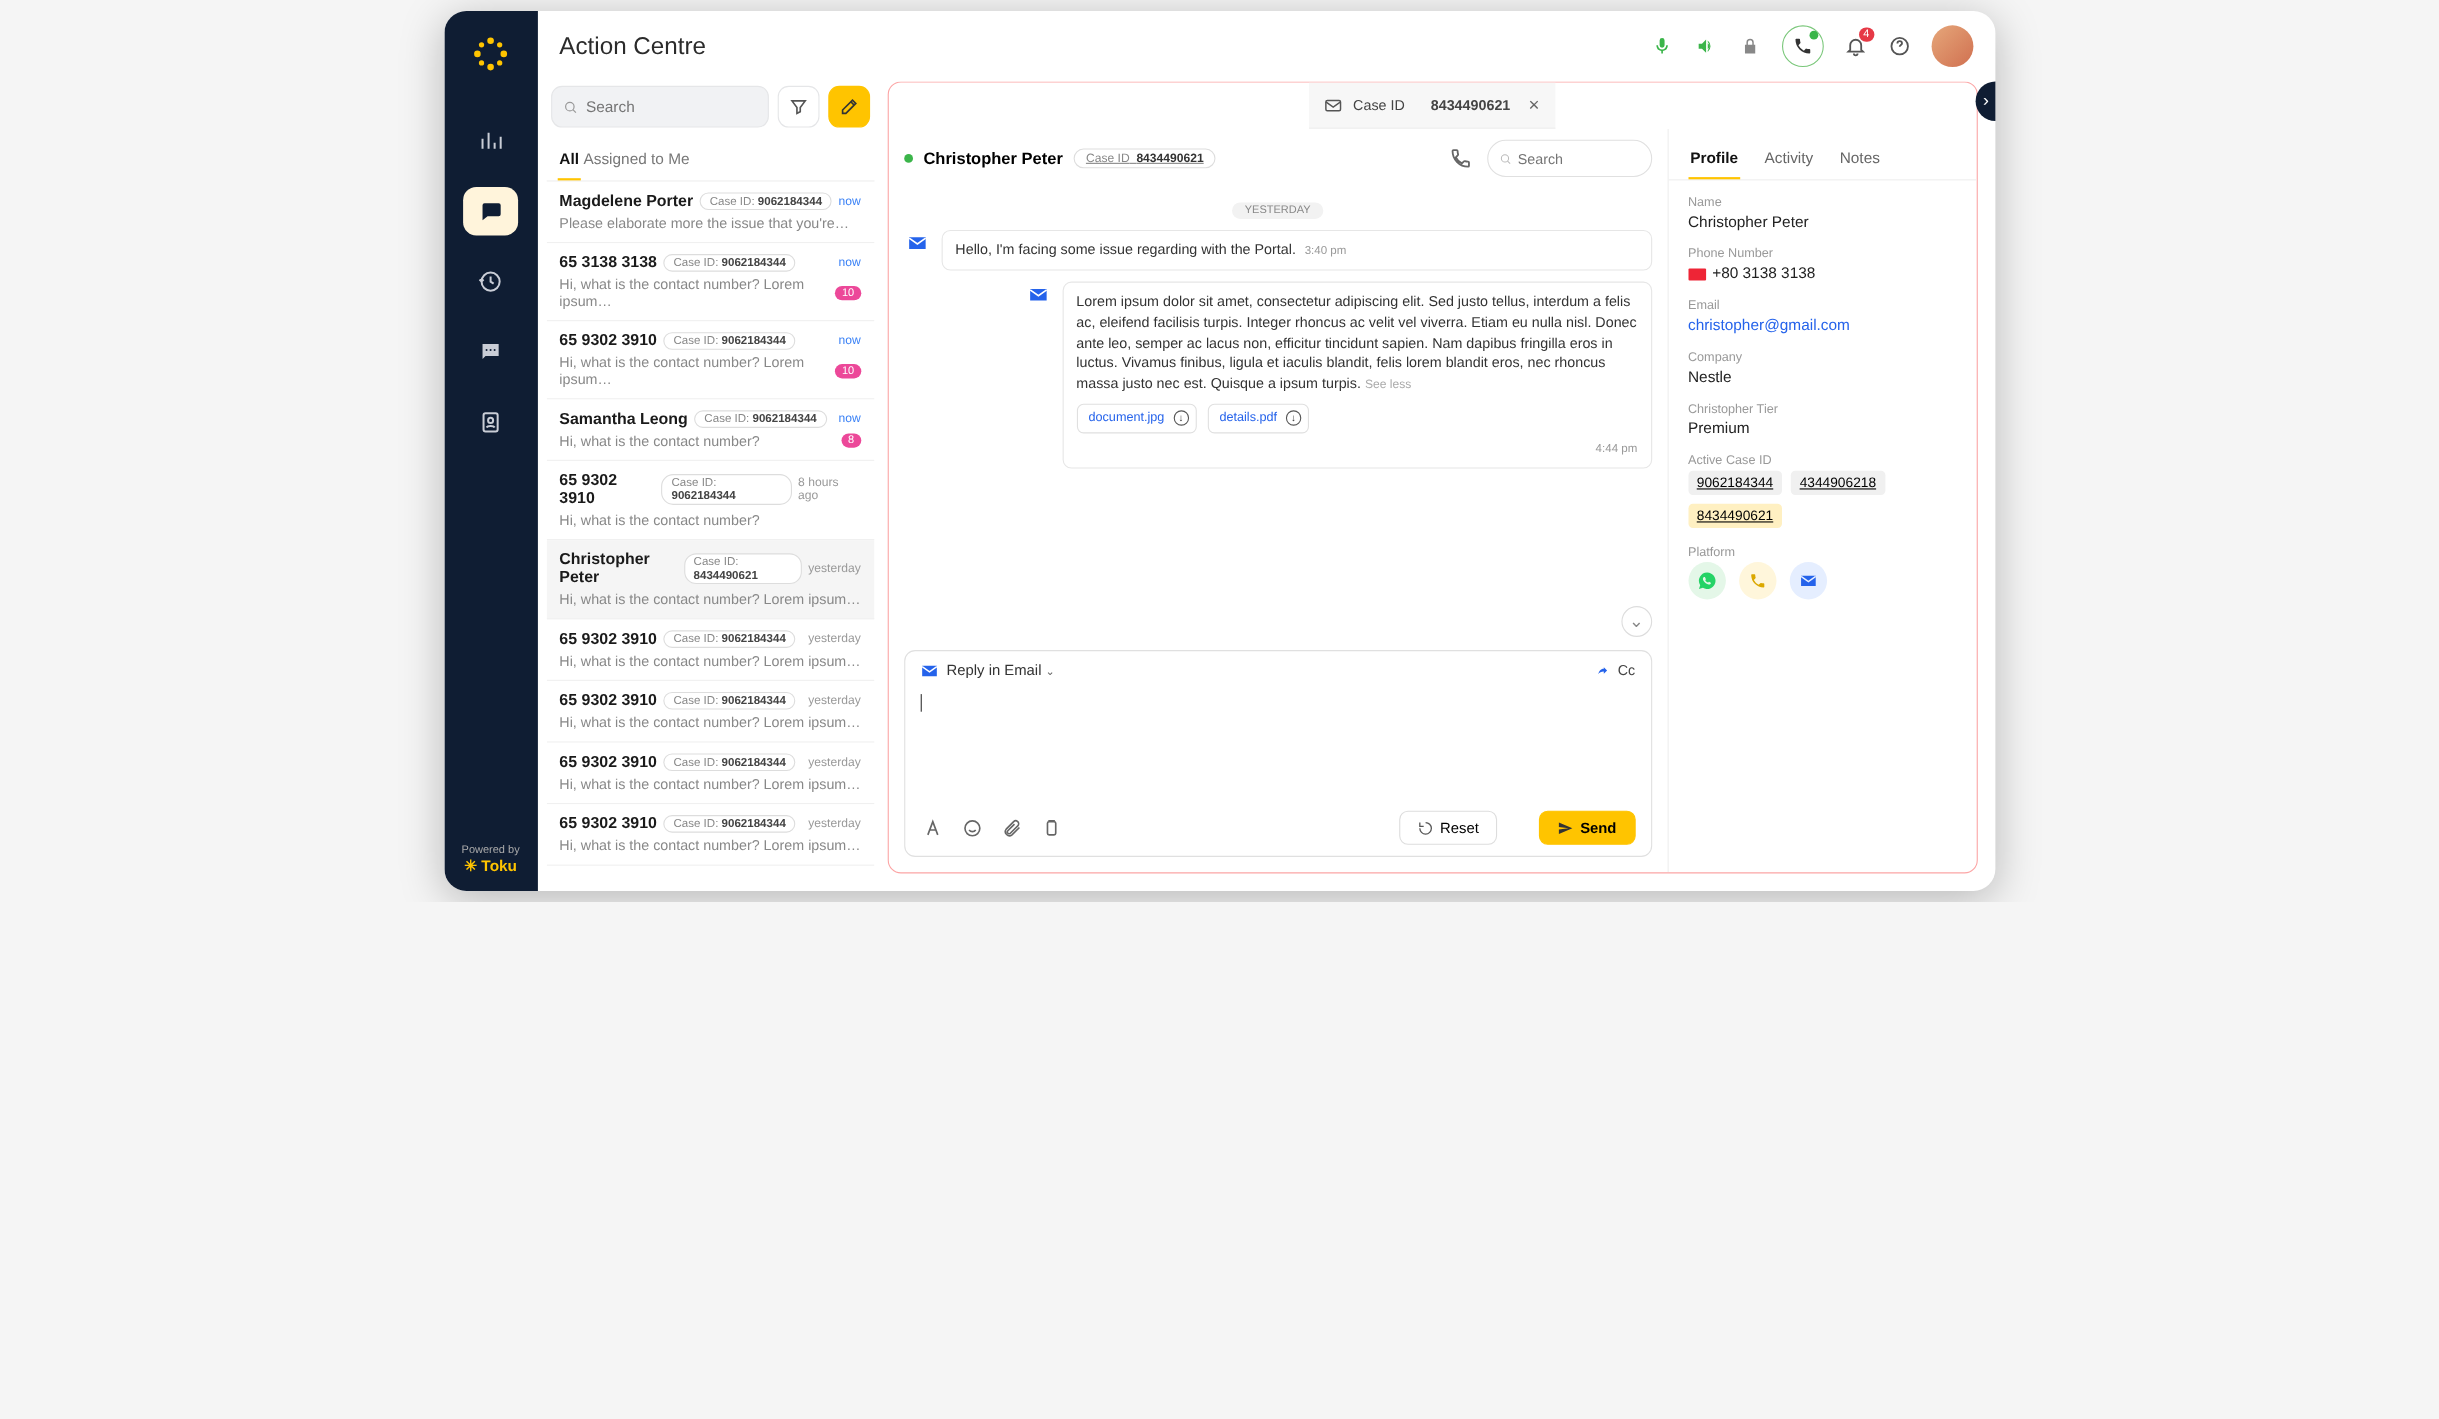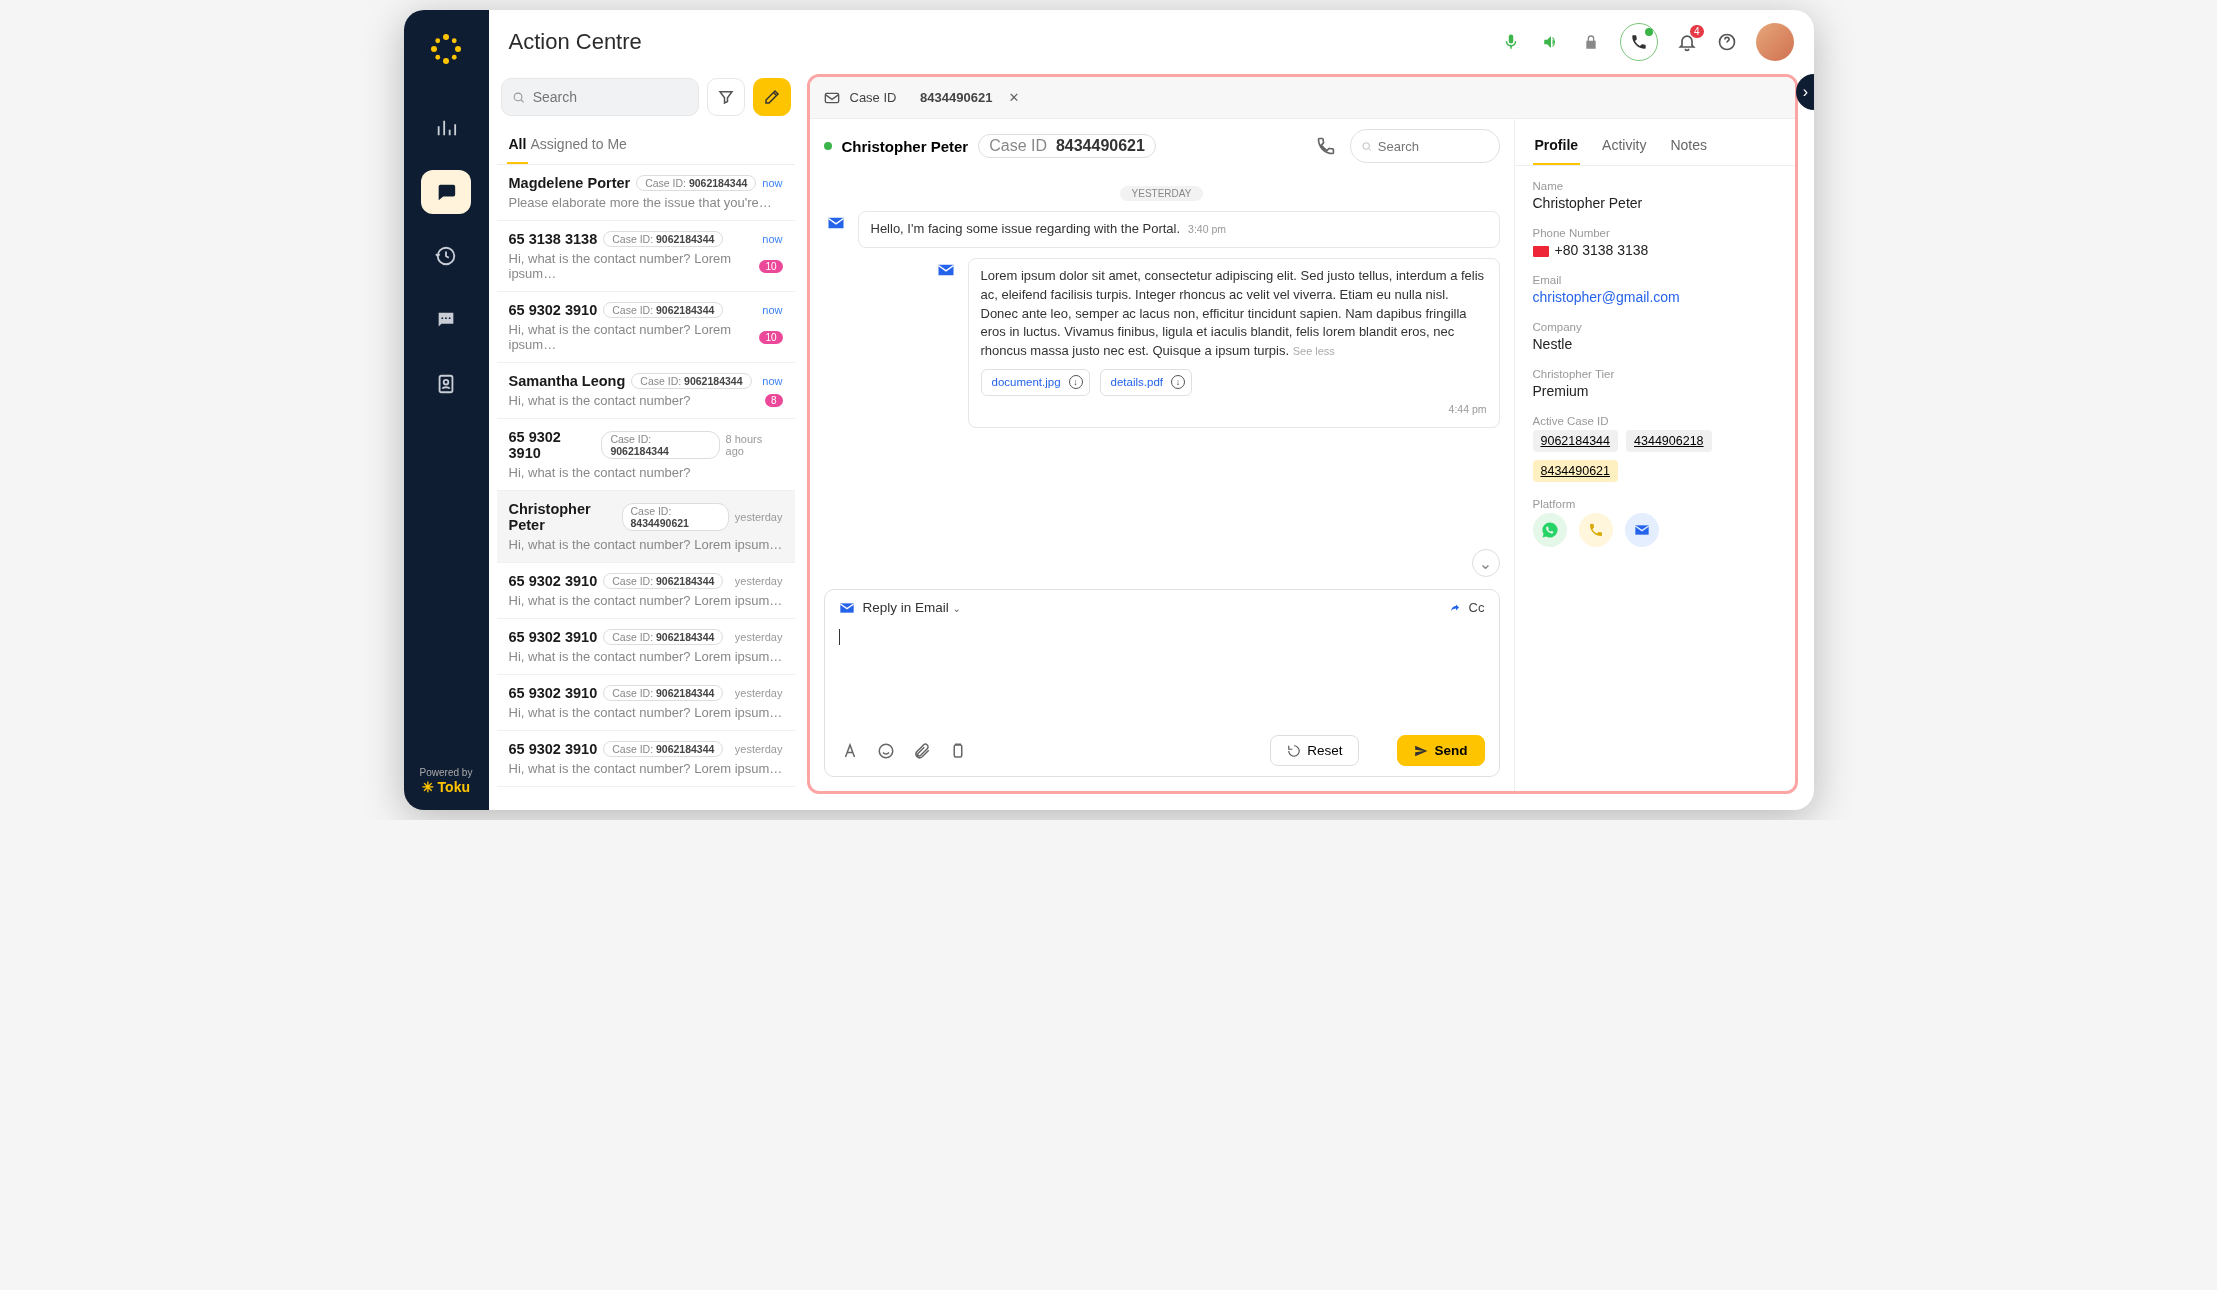--- a/index.html
+++ b/index.html
@@ -43,30 +43,30 @@
   .thread .row1{display:flex;align-items:center;gap:6px;}
   .thread .name{font-size:14.5px;font-weight:600;color:#1a1a1a;}
   .case-pill{background:#fff;border:1px solid #ddd;border-radius:11px;padding:1px 8px;font-size:10.5px;color:#888;}
   .case-pill b{color:#444;font-weight:600;}
   .thread .time{margin-left:auto;font-size:11px;}
   .time.blue{color:#3b82f6;}
   .time.gray{color:#999;}
   .thread .preview{font-size:13px;color:#888;margin-top:4px;display:flex;align-items:center;justify-content:space-between;gap:6px;}
   .count{background:#ec4899;color:#fff;border-radius:10px;font-size:10px;padding:1px 6px;flex-shrink:0;}
   
-  .case-panel{flex:1;background:#fff;border:3px solid #fca5a5;border-radius:12px;display:flex;flex-direction:column;overflow:hidden;}
+  .case-panel{flex:1;background:#fff;border:1px solid #fca5a5;border-radius:12px;display:flex;flex-direction:column;overflow:hidden;align-items:center;}
   .case-tab-hdr{height:42px;background:#f7f7f7;border-bottom:1px solid #eee;display:flex;align-items:center;padding:0 14px;gap:10px;font-size:13px;color:#444;}
   .case-tab-hdr b{font-weight:700;}
   .close-x{margin-left:6px;cursor:pointer;color:#666;}
   .case-body{flex:1;display:flex;overflow:hidden;}
   .convo{flex:1;display:flex;flex-direction:column;border-right:1px solid #eee;overflow:hidden;}
   .convo-hdr{padding:10px 14px;display:flex;align-items:center;gap:10px;}
   .dot-green{width:8px;height:8px;background:#3bb54a;border-radius:50%;}
   .convo-hdr .pname{font-weight:600;font-size:15px;}
-  .convo-hdr .pill{border:1px solid #ddd;border-radius:12px;padding:2px 10px;font-size:16px;color:#888;}
+  .convo-hdr .pill{border:1px solid #ddd;border-radius:12px;padding:2px 10px;font-size:11px;color:#888;text-decoration:underline;}
   .convo-hdr .pill b{color:#333;}
   .phone-outline{margin-left:auto;width:28px;height:28px;display:flex;align-items:center;justify-content:center;color:#666;cursor:pointer;}
   .srch-mini{border:1px solid #e0e0e0;border-radius:20px;height:34px;width:150px;display:flex;align-items:center;padding:0 10px;gap:6px;color:#aaa;font-size:13px;}
   .srch-mini input{border:none;outline:none;width:100%;font-size:13px;}
   .subject-row{display:flex;align-items:center;gap:12px;padding:0 14px 10px;}
   .subject-row .lbl{font-size:13px;color:#888;}
   .subject-row .val{flex:1;border:1px solid #e0e0e0;border-radius:8px;padding:7px 12px;font-size:13.5px;}
   .msg-scroll{flex:1;overflow-y:auto;padding:6px 14px;position:relative;}
   .day-sep{text-align:center;margin:4px 0 10px;}
   .day-sep span{background:#f2f2f2;border-radius:10px;padding:2px 12px;font-size:10px;color:#888;}

